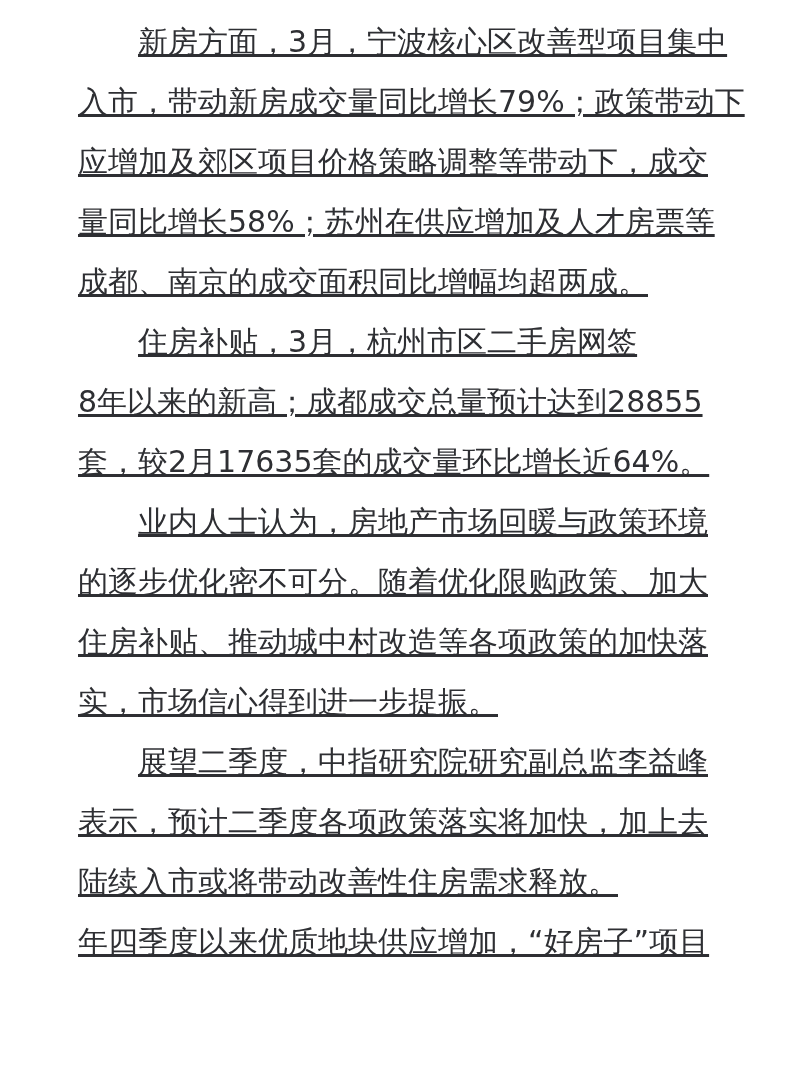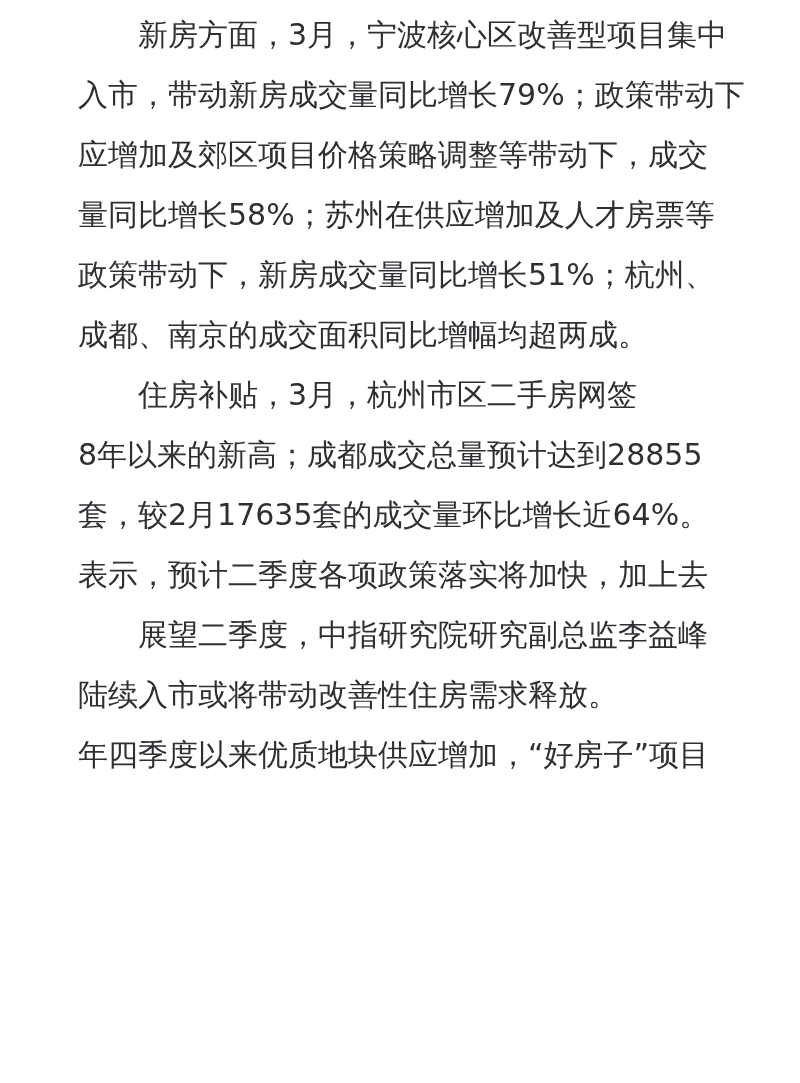--- a/index.html
+++ b/index.html
@@ -9,27 +9,28 @@
   body {
     width: 800px;
     height: 1083px;
     background: #ffffff;
     overflow: hidden;
   }
   .article {
     box-sizing: border-box;
     width: 800px;
     height: 1083px;
-    padding: 5px 80px 0 78px;
+    padding: 12px 80px 0 78px;
     color: #2e2f33;
     font-family: "DejaVu Sans", "Liberation Sans", sans-serif;
     font-size: 30px;
     font-weight: 400;
     line-height: 60px;
     letter-spacing: 0px;
+    text-decoration: underline;
   }
   .paragraph {
     margin: 0;
     padding: 0;
   }
   .line {
     height: 60px;
     white-space: nowrap;
     overflow: visible;
   }
@@ -40,31 +41,36 @@
 </head>
 <body>
 
 <div class="article">
 
   <div class="paragraph">
     <div class="line indent">新房方面，3月，宁波核心区改善型项目集中</div>
     <div class="line">入市，带动新房成交量同比增长79%；政策带动下</div>
     <div class="line">应增加及郊区项目价格策略调整等带动下，成交</div>
     <div class="line">量同比增长58%；苏州在供应增加及人才房票等</div>
-    <div class="line">政策带动下，新房成交量同比增长51%；杭州、</div>
     <div class="line">成都、南京的成交面积同比增幅均超两成。</div>
   </div>
 
   <div class="paragraph">
     <div class="line indent">住房补贴，3月，杭州市区二手房网签</div>
     <div class="line">8年以来的新高；成都成交总量预计达到28855</div>
     <div class="line">套，较2月17635套的成交量环比增长近64%。</div>
   </div>
 
+  <div class="paragraph">
+    <div class="line indent">业内人士认为，房地产市场回暖与政策环境</div>
+    <div class="line">的逐步优化密不可分。随着优化限购政策、加大</div>
+    <div class="line">住房补贴、推动城中村改造等各项政策的加快落</div>
+    <div class="line">实，市场信心得到进一步提振。</div>
+  </div>
 
   <div class="paragraph">
+    <div class="line indent">展望二季度，中指研究院研究副总监李益峰</div>
     <div class="line">表示，预计二季度各项政策落实将加快，加上去</div>
-    <div class="line indent">展望二季度，中指研究院研究副总监李益峰</div>
     <div class="line">陆续入市或将带动改善性住房需求释放。</div>
     <div class="line">年四季度以来优质地块供应增加，“好房子”项目</div>
   </div>
 
 </div>
 
 </body></html>

